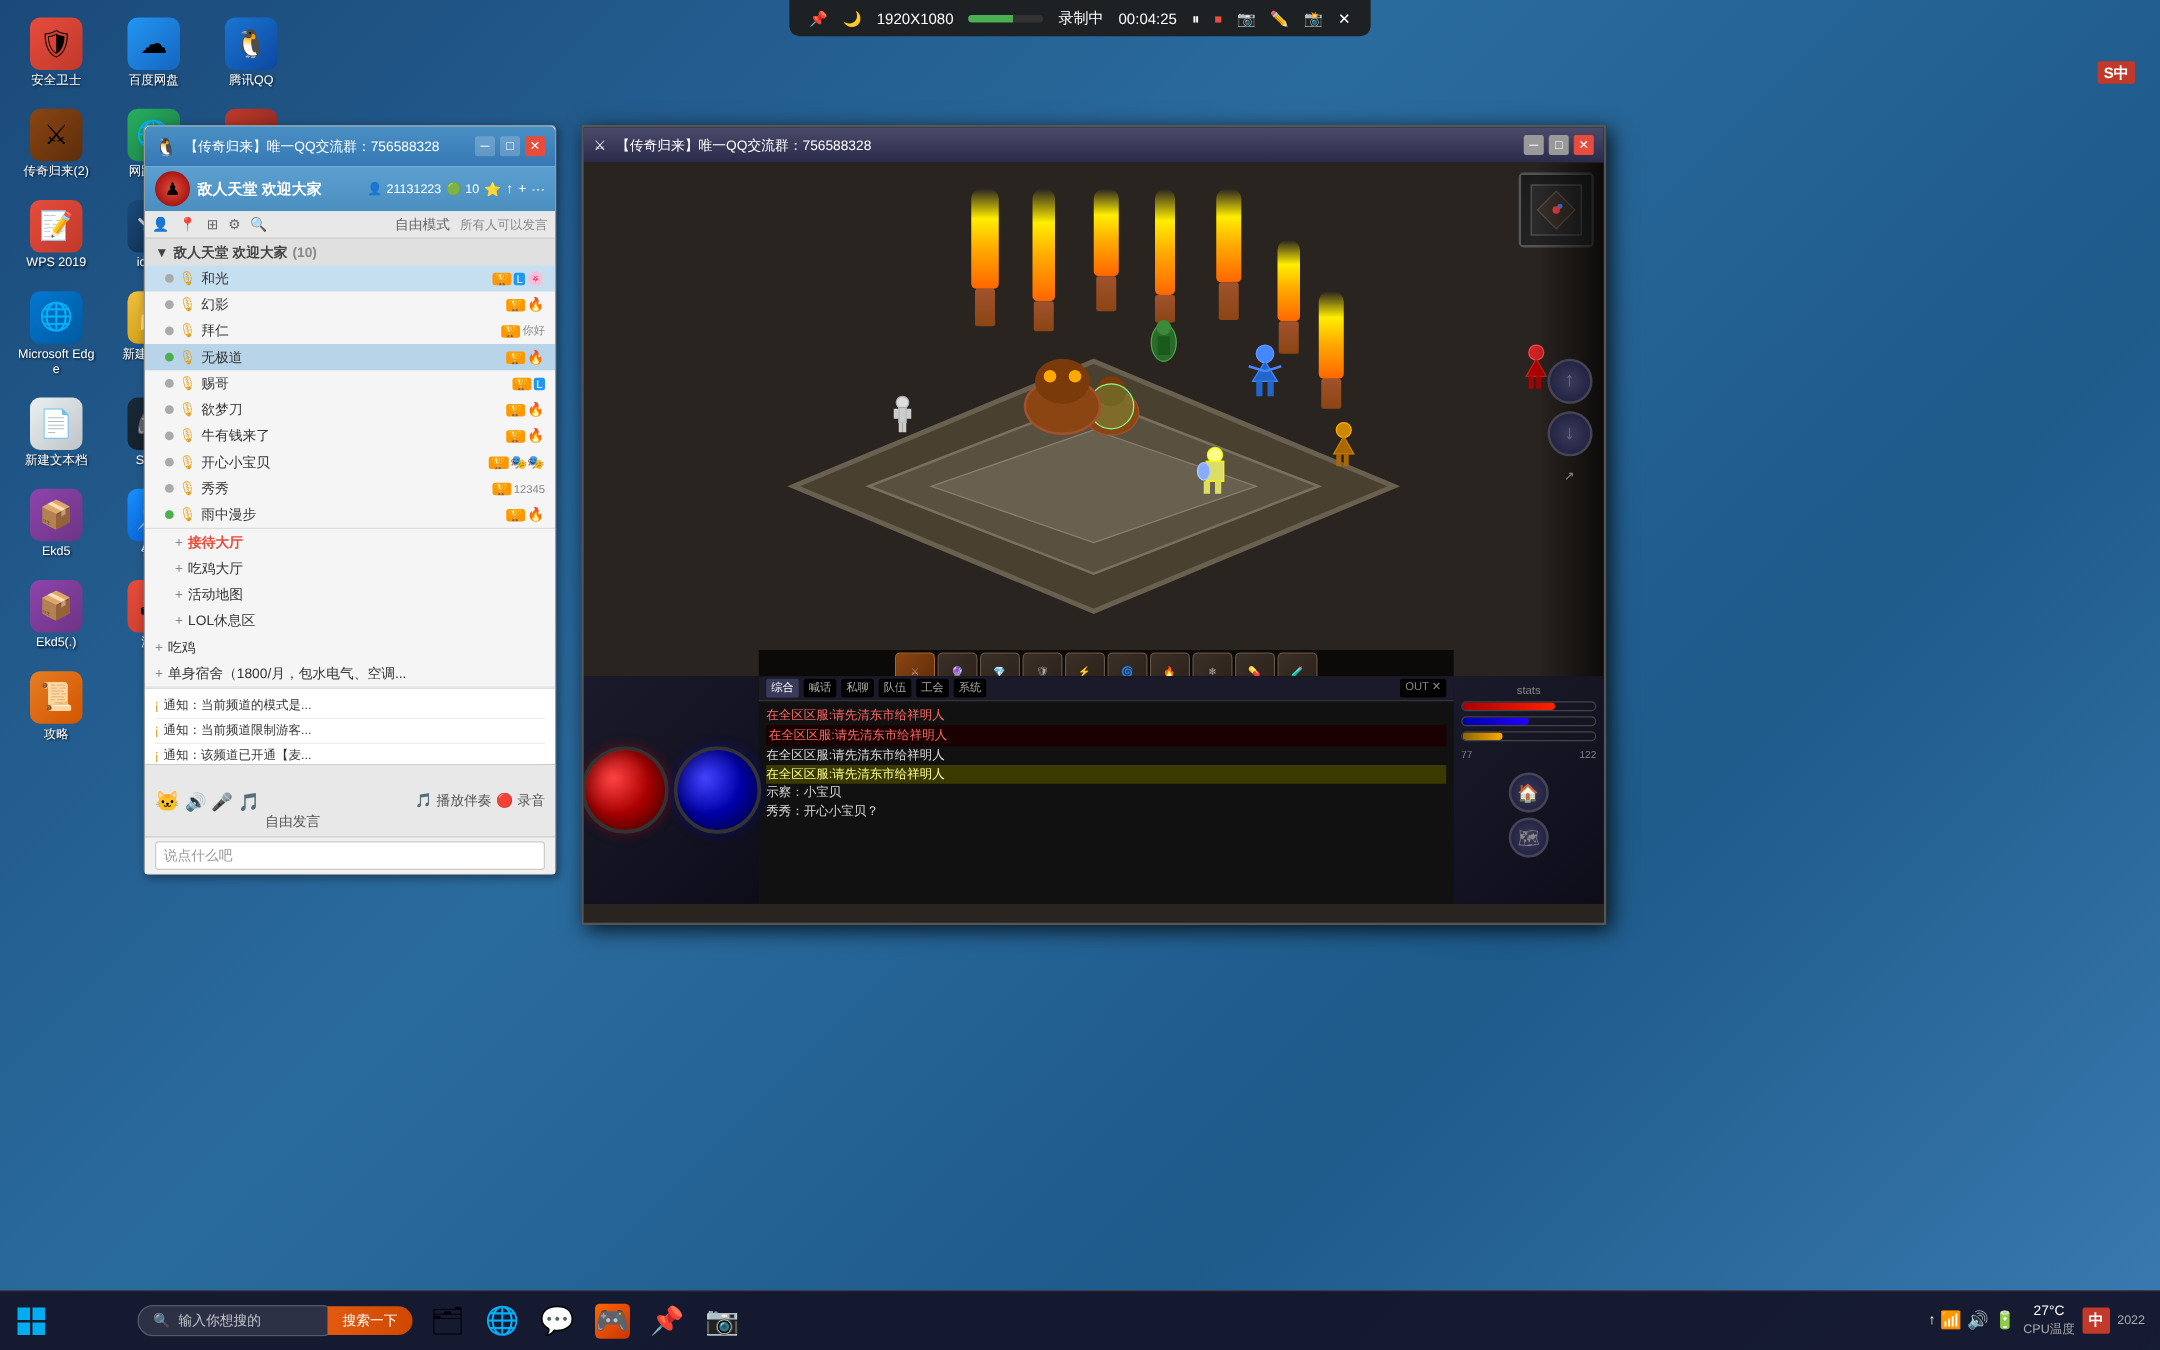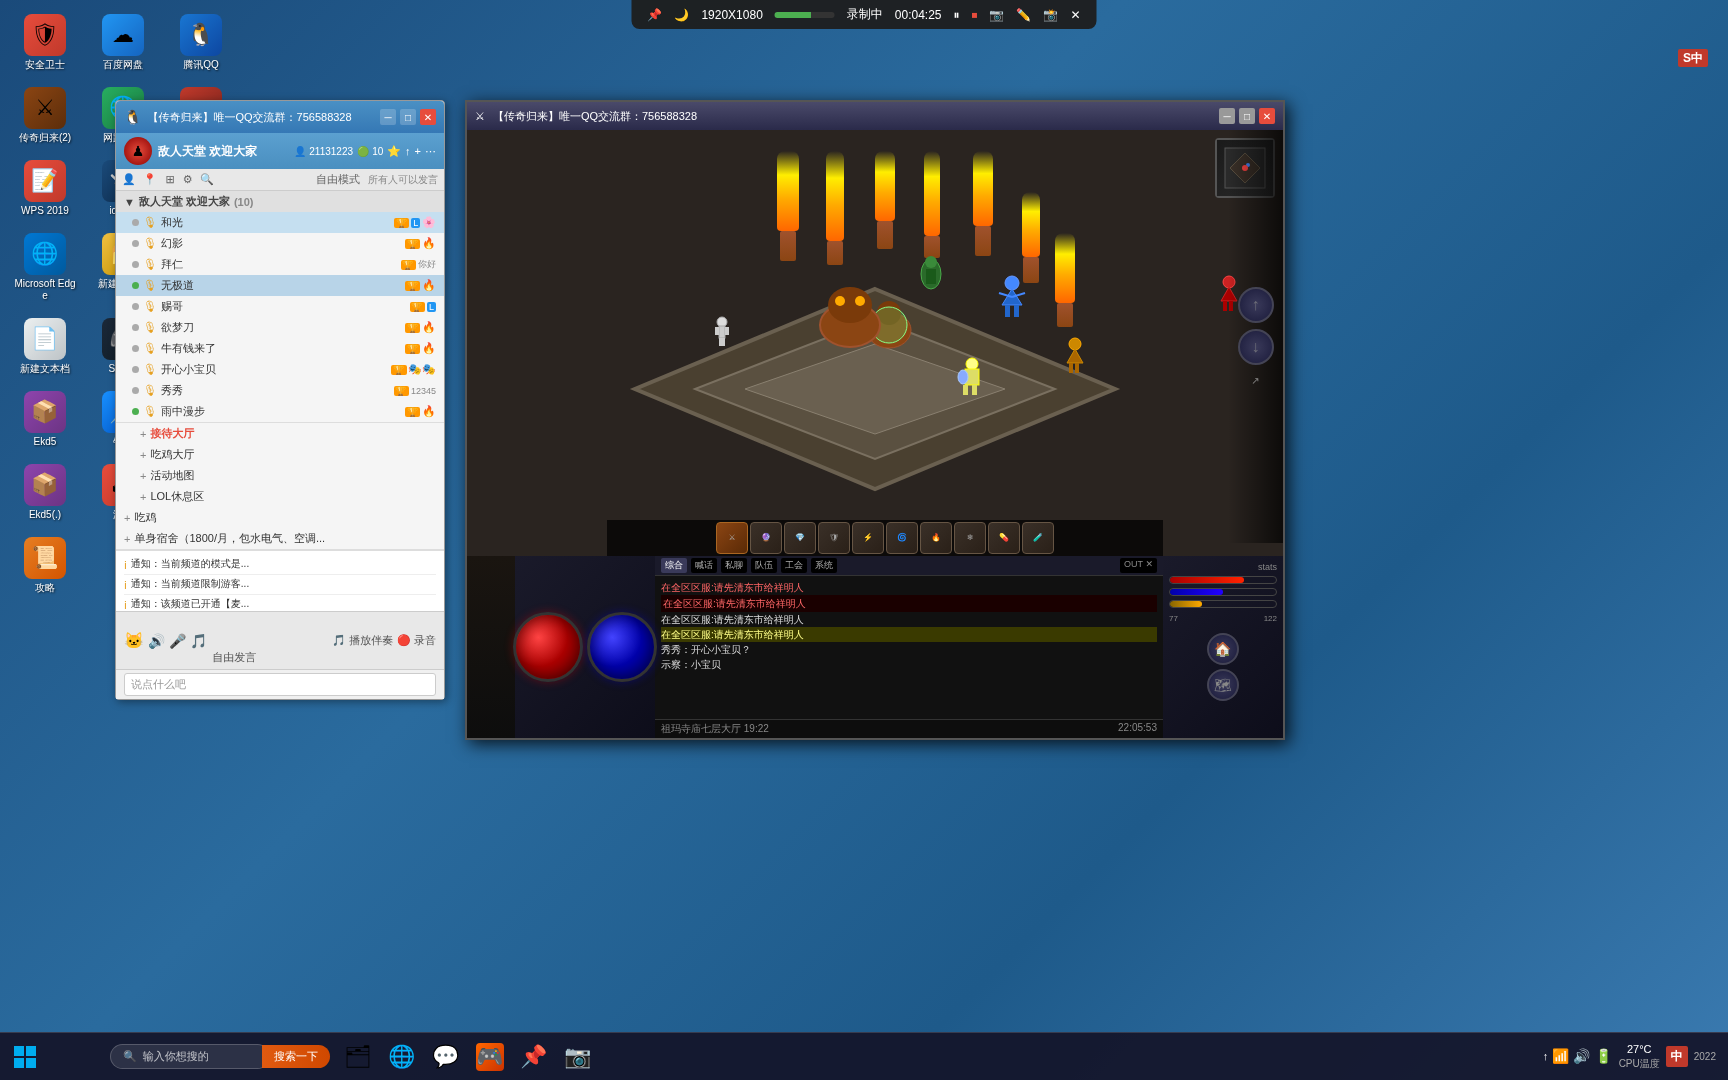--- a/index.html
+++ b/index.html
@@ -399,27 +399,26 @@
     }
 
     @keyframes flicker {
       0% { opacity: 0.8; transform: scaleY(1); }
       100% { opacity: 1; transform: scaleY(1.1); }
     }
 
     
     .game-ui-bottom {
       position: absolute;
-      bottom: 0;
+      bottom: 15px;
       left: 0;
       right: 0;
       height: 30%;
       background: linear-gradient(to bottom, #1a1510, #0d0d0d);
       display: flex;
-      padding-left: 48px;
     }
 
     .game-hud-left {
       width: 140px;
       background: linear-gradient(135deg, #1a1a2a, #0d0d1a);
       display: flex;
       flex-direction: column;
       align-items: center;
       justify-content: center;
       padding: 8px;
@@ -1140,32 +1139,28 @@
             <span>队伍</span>
             <span>工会</span>
             <span>系统</span>
             <span style="margin-left:auto;color:#888;">OUT ✕</span>
           </div>
           <div class="game-chat-content">
             <div class="game-chat-line red-line">在全区区服:请先清东市给祥明人</div>
             <div class="game-chat-line" style="background:#1a0000;color:#ff6666;padding:1px 2px;">在全区区服:请先清东市给祥明人</div>
             <div class="game-chat-line">在全区区服:请先清东市给祥明人</div>
             <div class="game-chat-line highlight">在全区区服:请先清东市给祥明人</div>
+            <div class="game-chat-line">示察：小宝贝</div>
             <div class="game-chat-line">秀秀：开心小宝贝？</div>
-            <div class="game-chat-line">示察：小宝贝</div>
-          </div>
-
-          <div style="background:#0d0d0d;padding:2px 6px;font-size:10px;color:#888;border-top:1px solid #333;display:flex;justify-content:space-between;">
-            <span>祖玛寺庙七层大厅 19:22</span>
-            <span>22:05:53</span>
-          </div>
+          </div>
+
         </div>
 
         <div class="game-hud-right">
-          <div style="color:#888;font-size:9px;text-align:right;">stats</div>
+          <div style="color:#888;font-size:9px;text-align:center;">stats</div>
           <div class="hud-bar">
             <div class="hud-bar-fill hud-bar-hp" style="width:70%;"></div>
           </div>
           <div class="hud-bar">
             <div class="hud-bar-fill hud-bar-mp" style="width:50%;"></div>
           </div>
           <div class="hud-bar">
             <div class="hud-bar-fill hud-bar-exp" style="width:30%;"></div>
           </div>
           <div style="display:flex;justify-content:space-between;color:#888;font-size:8px;margin-top:2px;">

